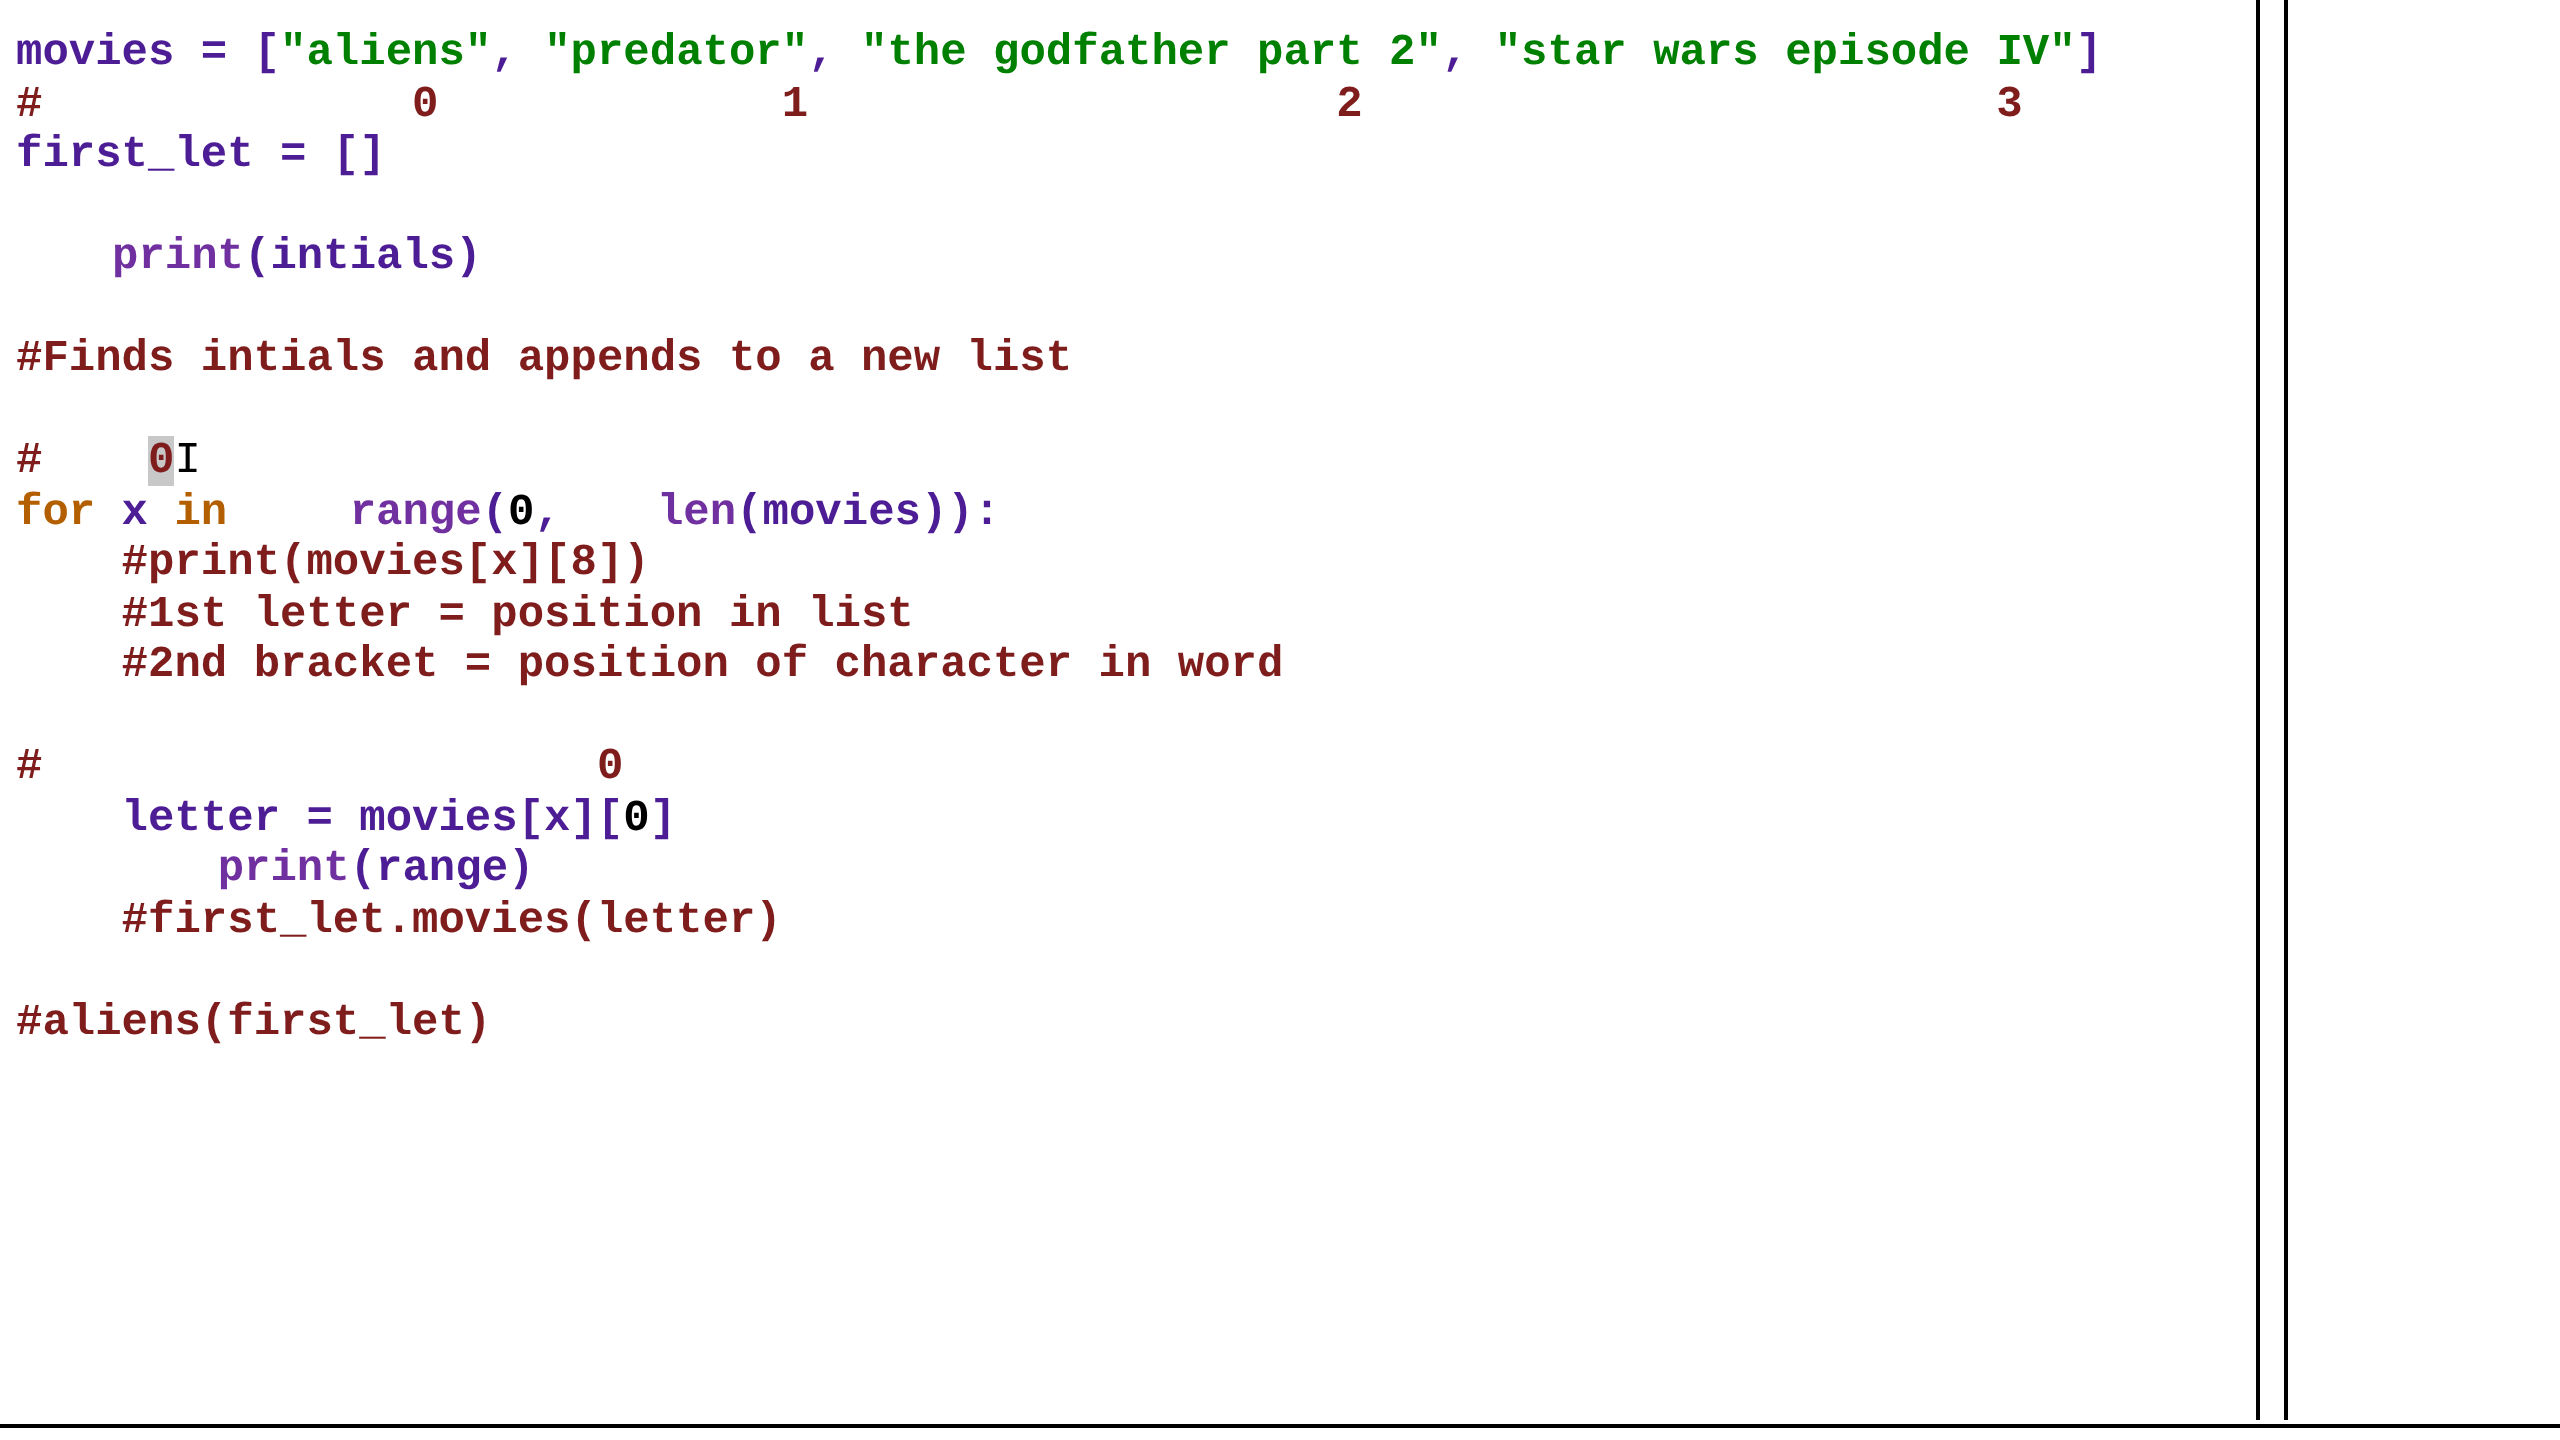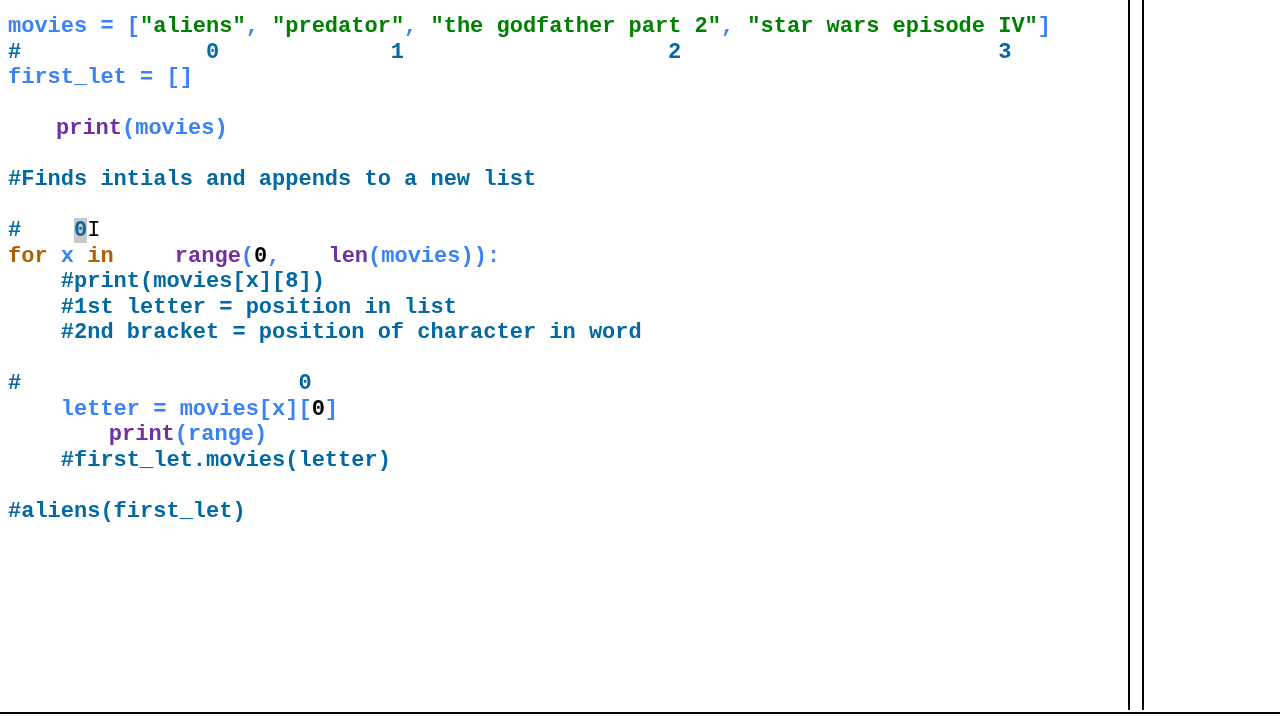--- a/index.html
+++ b/index.html
@@ -42,39 +42,39 @@
     font-family: "Courier New", Courier, monospace;
     font-weight: bold;
     font-size: 22px;
     line-height: 25.5px;
     white-space: pre;
     color: #000;
   }
   .kw  { color: #b35f00; }  
   .bi  { color: #7030a0; margin-left: 48px; }  
   .str { color: #008000; }  
-  .cm  { color: #0369a1; }  
+  .cm  { color: #7f1d1d; }  
   .num { color: #000; }     
-  .txt { color: #3b82f6; }
+  .txt { color: #4c1d95; }
   .sel { background: #c8c8c8; } 
   .text-cursor {
     font-family: "Courier New", Courier, monospace;
     font-weight: normal;
   }
 </style>
 </head>
 <body>
 
 <div class="editor-viewport">
 
   <pre class="code"><span class="txt">movies</span><span class="txt"> = [</span><span class="str">"aliens"</span><span class="txt">, </span><span class="str">"predator"</span><span class="txt">, </span><span class="str">"the godfather part 2"</span><span class="txt">, </span><span class="str">"star wars episode IV"</span><span class="txt">]</span>
 <span class="cm">#              0             1                    2                        3</span>
 <span class="txt">first_let = []</span>
 
-<span class="bi">print</span><span class="txt">(movies)</span>
+<span class="bi">print</span><span class="txt">(intials)</span>
 
 <span class="cm">#Finds intials and appends to a new list</span>
 
 <span class="cm">#    </span><span class="cm sel">0</span><span class="text-cursor">I</span>
 <span class="kw">for</span><span class="txt"> x </span><span class="kw">in</span><span class="txt"> </span><span class="bi">range</span><span class="txt">(</span><span class="num">0</span><span class="txt">,</span><span class="bi">len</span><span class="txt">(movies)):</span>
 <span class="cm">    #print(movies[x][8])</span>
 <span class="cm">    #1st letter = position in list</span>
 <span class="cm">    #2nd bracket = position of character in word</span>
 
 <span class="cm">#                     0</span>

